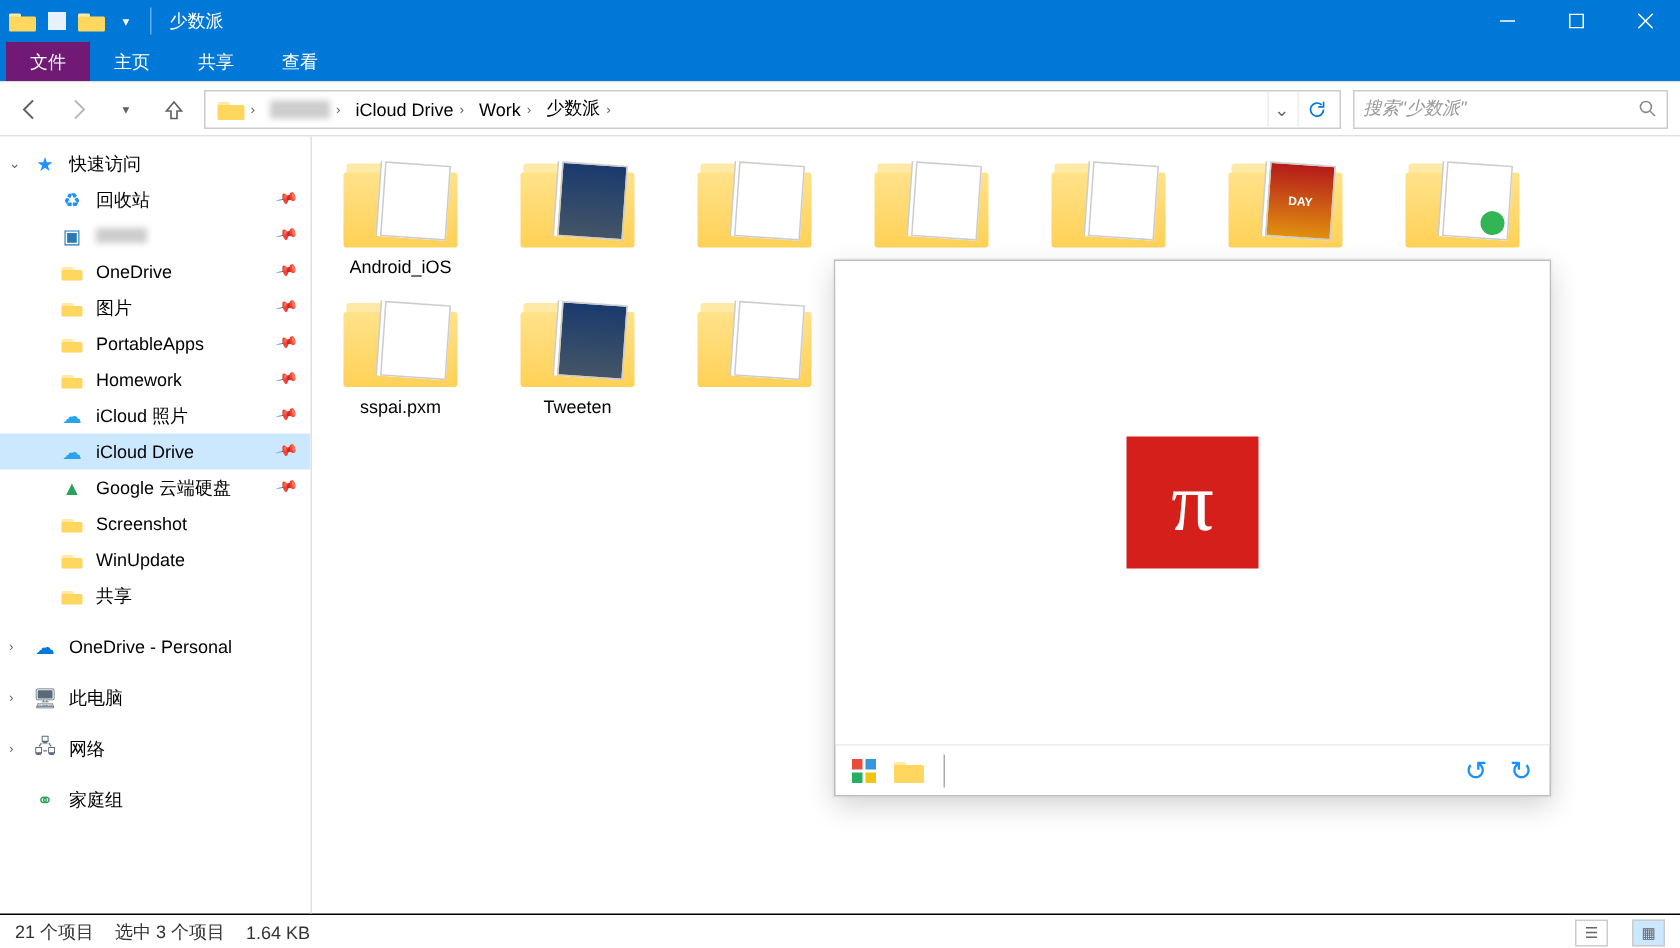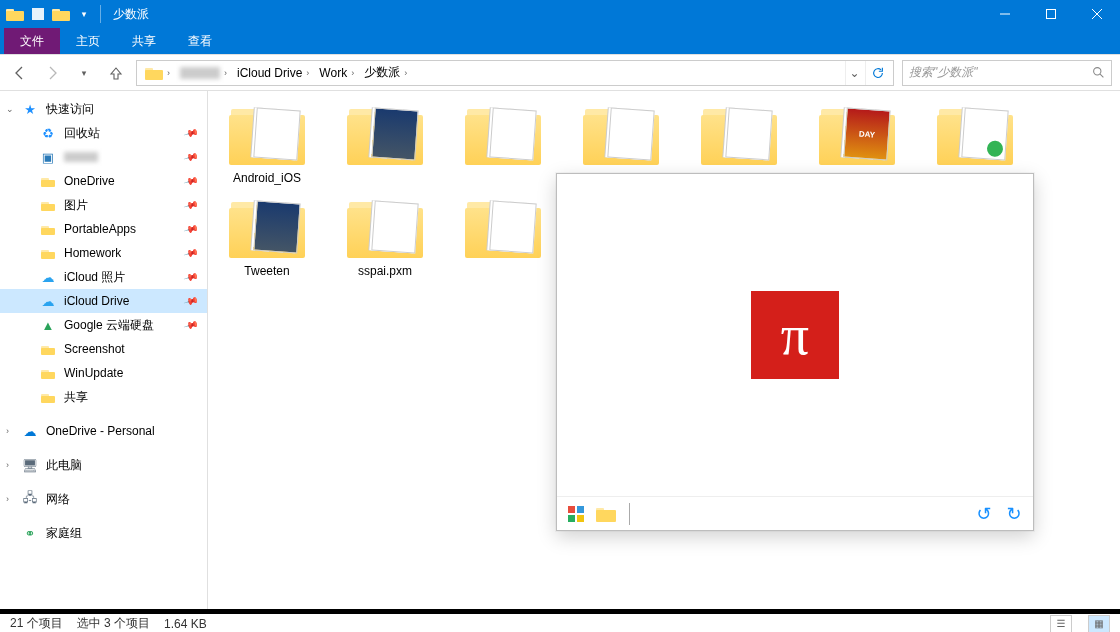--- a/index.html
+++ b/index.html
@@ -68,21 +68,21 @@
 .preview { position: absolute; left: 348px; top: 82px; width: 478px; height: 358px; background: #fff; border: 1px solid #bdbdbd; box-shadow: 0 6px 18px rgba(0,0,0,0.18), 0 0 0 1px rgba(0,0,0,0.03); display: flex; flex-direction: column; }
 .preview .canvas { flex: 1; display: flex; align-items: center; justify-content: center; background: #fff; }
 .pi-logo { width: 88px; height: 88px; background: #d41f1a; display: flex; align-items: center; justify-content: center; }
 .pi-logo span { color: #fff; font-size: 56px; font-family: "Times New Roman", serif; }
 .preview .toolbar { height: 34px; border-top: 1px solid #eee; display: flex; align-items: center; padding: 0 8px; gap: 8px; }
 .preview .toolbar .tico { width: 22px; height: 22px; display: flex; align-items: center; justify-content: center; font-size: 16px; }
 .preview .toolbar .path { flex: 1; height: 22px; border-left: 1px solid #aaa; margin-left: 4px; }
 .preview .toolbar .rot { color: #1890ff; font-size: 18px; }
 
 
-.statusbar { height: 24px; background: #fff; border-top: 5px solid #000000; display: flex; align-items: center; padding: 0 10px; gap: 14px; color: #333; font-size: 12px; }
+.statusbar { height: 24px; background: #fff; border-top: 1px solid #000000; display: flex; align-items: center; padding: 0 10px; gap: 14px; color: #333; font-size: 12px; }
 .statusbar .sp { flex: 1; }
 .statusbar .viewbtn { width: 22px; height: 18px; border: 1px solid #ccc; margin-left: 2px; display:flex; align-items:center; justify-content:center; font-size:10px; color:#666; }
 
 
 .star { color: #1e90ff; }
 .recycle { color: #1e90ff; }
 .cloud { color: #2aa3ef; }
 .gdrive { color: #2aa35a; }
 .onedrive { color: #0078d7; }
 .pc { color: #5a6a7a; }
@@ -356,30 +356,30 @@
         <div class="item">
           <div class="thumb">
             <div class="foldershape"></div>
             <div class="sheet grn"></div>
           </div>
           <div class="label">Loopback</div>
         </div>
         <div class="item">
           <div class="thumb">
             <div class="foldershape"></div>
+            <div class="sheet"></div>
+          </div>
+          <div class="label">sspai.pxm</div>
+        </div>
+        <div class="item">
+          <div class="thumb">
+            <div class="foldershape"></div>
             <div class="sheet img1"></div>
           </div>
           <div class="label">Tweeten</div>
-        </div>
-        <div class="item">
-          <div class="thumb">
-            <div class="foldershape"></div>
-            <div class="sheet"></div>
-          </div>
-          <div class="label">sspai.pxm</div>
         </div>
         <div class="item">
           <div class="thumb">
             <div class="foldershape"></div>
             <div class="sheet"></div>
           </div>
           <div class="label"></div>
         </div>
         <div class="item">
           <div class="thumb">

